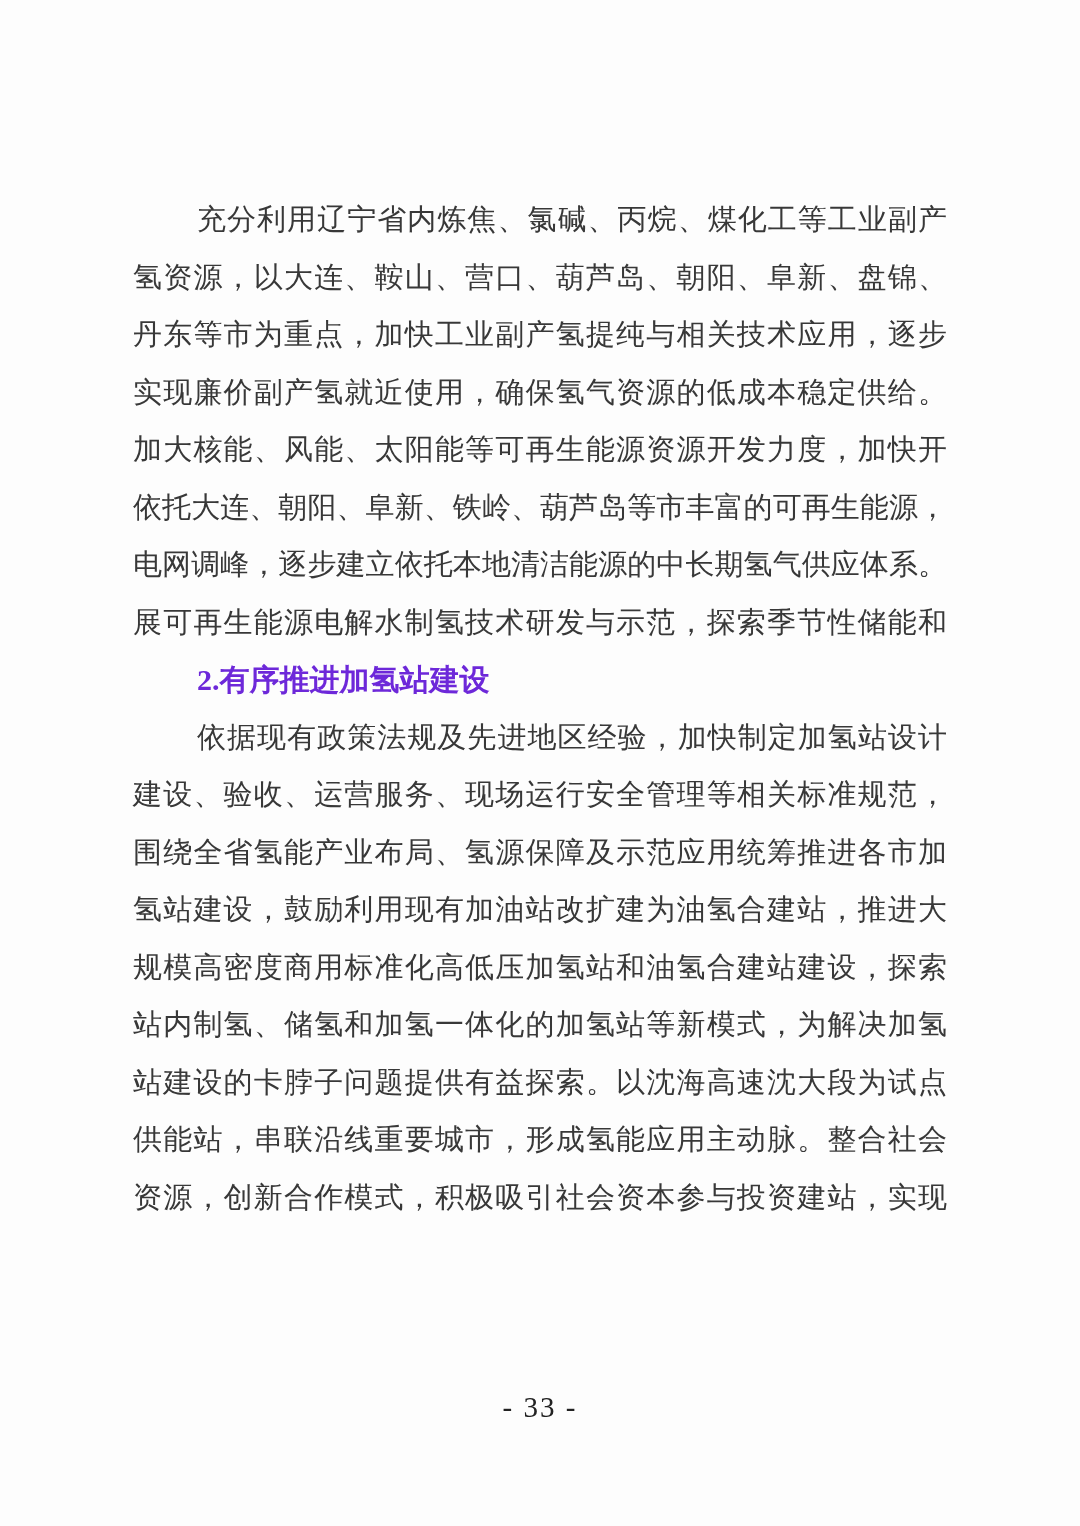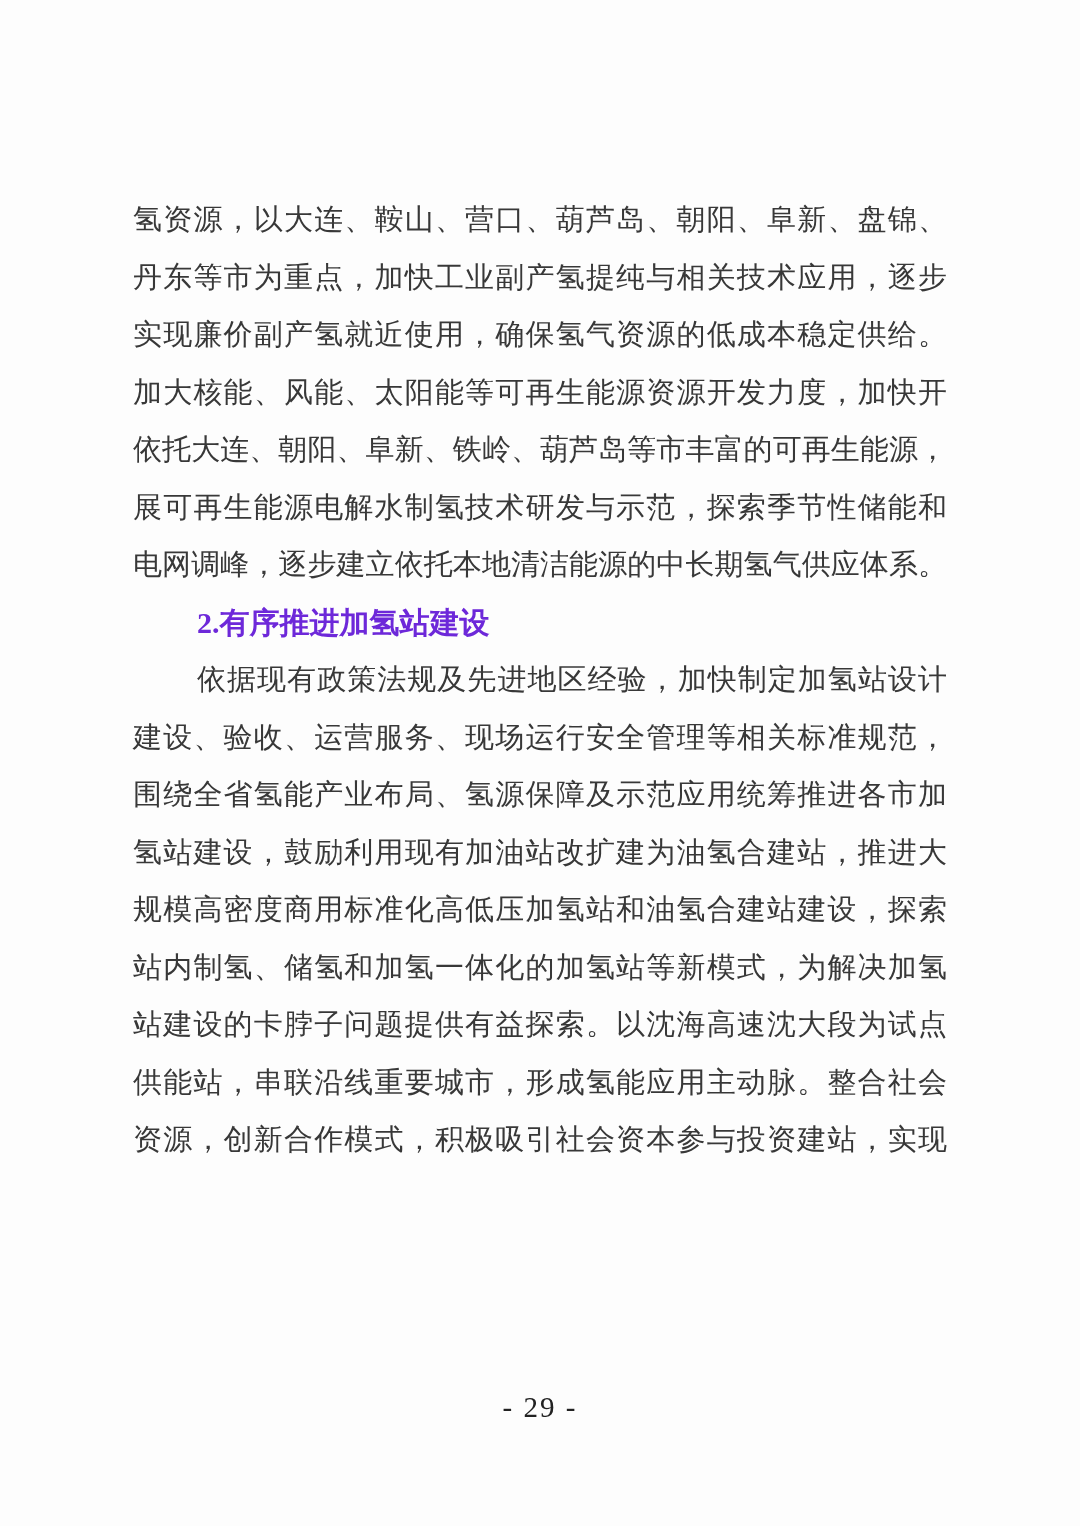--- a/index.html
+++ b/index.html
@@ -59,36 +59,37 @@
     color: #222222;
     letter-spacing: 2px;
   }
 </style>
 </head>
 <body>
 
 <div class="page">
   <div class="text-block">
 
+    <div class="line indent">充分利用辽宁省内炼焦、氯碱、丙烷、煤化工等工业副产</div>
     <div class="line">氢资源，以大连、鞍山、营口、葫芦岛、朝阳、阜新、盘锦、</div>
     <div class="line">丹东等市为重点，加快工业副产氢提纯与相关技术应用，逐步</div>
     <div class="line">实现廉价副产氢就近使用，确保氢气资源的低成本稳定供给。</div>
     <div class="line">加大核能、风能、太阳能等可再生能源资源开发力度，加快开</div>
     <div class="line">依托大连、朝阳、阜新、铁岭、葫芦岛等市丰富的可再生能源，</div>
+    <div class="line">电网调峰，逐步建立依托本地清洁能源的中长期氢气供应体系。</div>
     <div class="line">展可再生能源电解水制氢技术研发与示范，探索季节性储能和</div>
-    <div class="line">电网调峰，逐步建立依托本地清洁能源的中长期氢气供应体系。</div>
 
     <div class="heading">2.有序推进加氢站建设</div>
 
     <div class="line indent">依据现有政策法规及先进地区经验，加快制定加氢站设计</div>
     <div class="line">建设、验收、运营服务、现场运行安全管理等相关标准规范，</div>
     <div class="line">围绕全省氢能产业布局、氢源保障及示范应用统筹推进各市加</div>
     <div class="line">氢站建设，鼓励利用现有加油站改扩建为油氢合建站，推进大</div>
     <div class="line">规模高密度商用标准化高低压加氢站和油氢合建站建设，探索</div>
     <div class="line">站内制氢、储氢和加氢一体化的加氢站等新模式，为解决加氢</div>
     <div class="line">站建设的卡脖子问题提供有益探索。以沈海高速沈大段为试点</div>
     <div class="line">供能站，串联沿线重要城市，形成氢能应用主动脉。整合社会</div>
     <div class="line">资源，创新合作模式，积极吸引社会资本参与投资建站，实现</div>
 
   </div>
 
-  <div class="page-number">- 29 -</div>
+  <div class="page-number">- 33 -</div>
 </div>
 
 </body></html>

